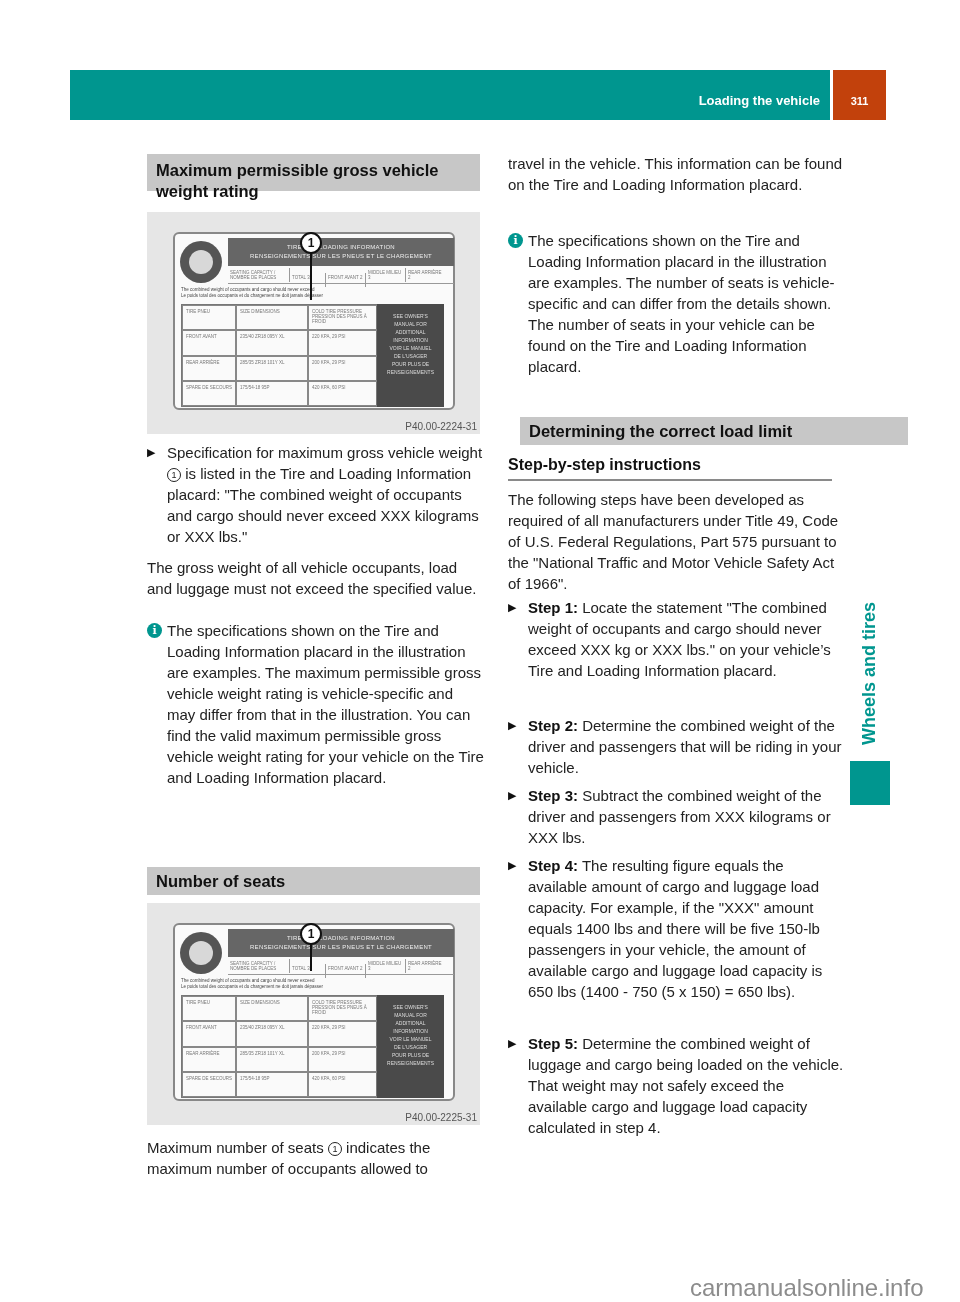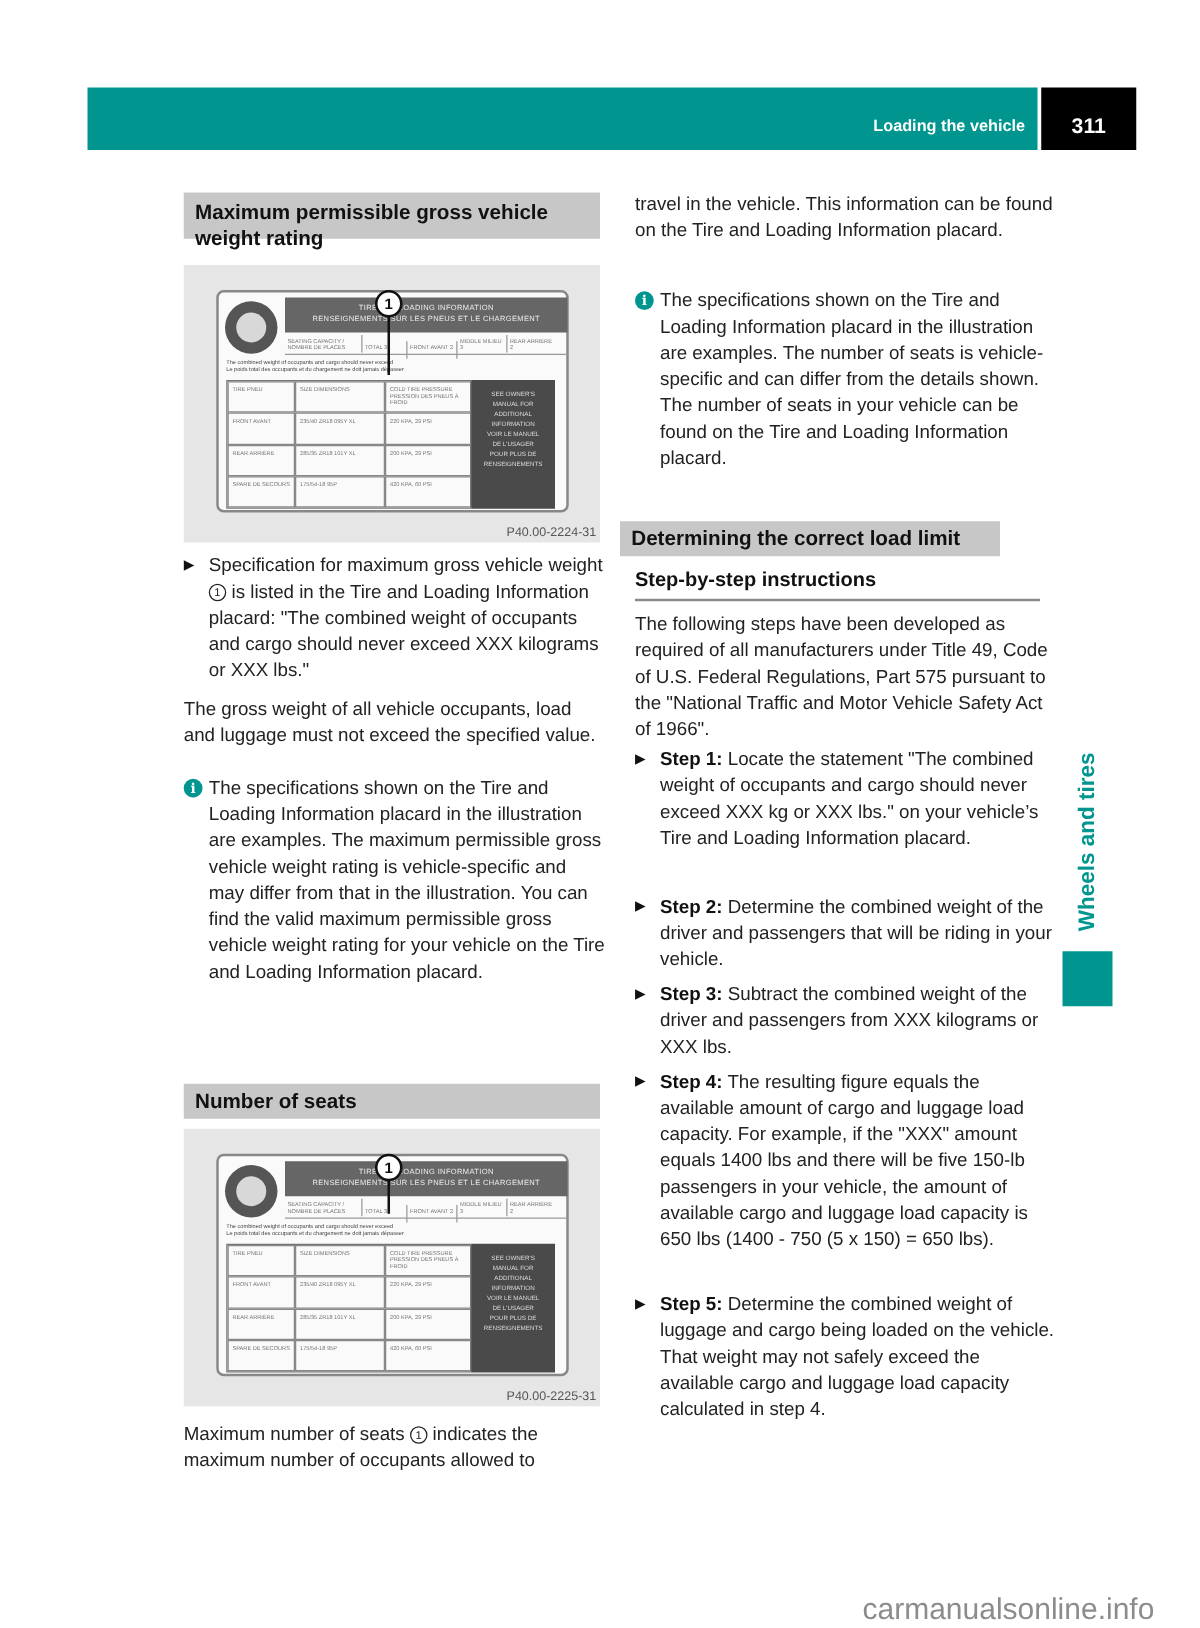--- a/index.html
+++ b/index.html
@@ -2,21 +2,21 @@
 <html><head>
 <meta charset="utf-8">
 <style>
   * { box-sizing: border-box; margin: 0; padding: 0; }
   html, body { width: 960px; height: 1302px; background: #fff; overflow: hidden; }
   body { position: relative; font-family: "Liberation Sans", sans-serif; color: #222; }
 
   .header-bar { position: absolute; left: 70px; top: 70px; width: 760px; height: 50px; background: #00968f; }
   .header-title { position: absolute; left: 600px; top: 70px; width: 230px; height: 50px; color: #fff; font-weight: bold; font-size: 13px; text-align: right; padding-right: 10px; line-height: 62px; }
   .header-divider { position: absolute; left: 831px; top: 70px; width: 2px; height: 50px; background: #fff; }
-  .header-page { position: absolute; left: 833px; top: 70px; width: 76px; height: 50px; background: #000000; color: #fff; font-weight: bold; font-size: 17px; line-height: 62px; text-align: center; }
+  .header-page { position: absolute; left: 833px; top: 70px; width: 53px; height: 50px; background: #c2410c; color: #fff; font-weight: bold; font-size: 11px; line-height: 62px; text-align: center; }
 
   .section-heading { position: absolute; background: #c7c7c7; font-weight: bold; font-size: 16.5px; line-height: 21px; padding: 6px 9px; color: #111; }
   .subheading { position: absolute; font-weight: bold; font-size: 16px; color: #111; }
   .rule { position: absolute; height: 2px; background: #8a8a8a; }
 
   .p { position: absolute; font-size: 15px; line-height: 21px; color: #222; }
   .bullet { position: absolute; font-size: 15px; line-height: 21px; color: #222; padding-left: 20px; }
   .bullet .arrow { position: absolute; left: 0; top: 0; font-size: 11px; line-height: 21px; color: #111; }
   .bullet b { font-weight: bold; color: #111; }
   .info { position: absolute; font-size: 15px; line-height: 21px; padding-left: 20px; color: #222; }
@@ -162,21 +162,21 @@
   <span>indicates the maximum number of occupants allowed to</span>
 </div>
 
 <div class="p" style="left:508px; top:153px; width:336px;">travel in the vehicle. This information can be found on the Tire and Loading Information placard.</div>
 
 <div class="info" style="left:508px; top:230px; width:336px;">
   <span class="info-icon">i</span>
   <span>The specifications shown on the Tire and Loading Information placard in the illustration are examples. The number of seats is vehicle-specific and can differ from the details shown. The number of seats in your vehicle can be found on the Tire and Loading Information placard.</span>
 </div>
 
-<div class="section-heading" style="left:496px; top:417px; width:304px; height:28px; padding-top:4px;">Determining the correct load limit</div>
+<div class="section-heading" style="left:520px; top:417px; width:388px; height:28px; padding-top:4px;">Determining the correct load limit</div>
 
 <div class="subheading" style="left:508px; top:456px; width:324px;">Step-by-step instructions</div>
 <div class="rule" style="left:508px; top:479px; width:324px;"></div>
 
 <div class="p" style="left:508px; top:489px; width:336px;">The following steps have been developed as required of all manufacturers under Title 49, Code of U.S. Federal Regulations, Part 575 pursuant to the "National Traffic and Motor Vehicle Safety Act of 1966".</div>
 
 <div class="bullet" style="left:508px; top:597px; width:336px;">
   <span class="arrow">▶</span>
   <b>Step 1:</b> <span>Locate the statement "The combined weight of occupants and cargo should never exceed XXX kg or XXX lbs." on your vehicle’s Tire and Loading Information placard.</span>
 </div>

